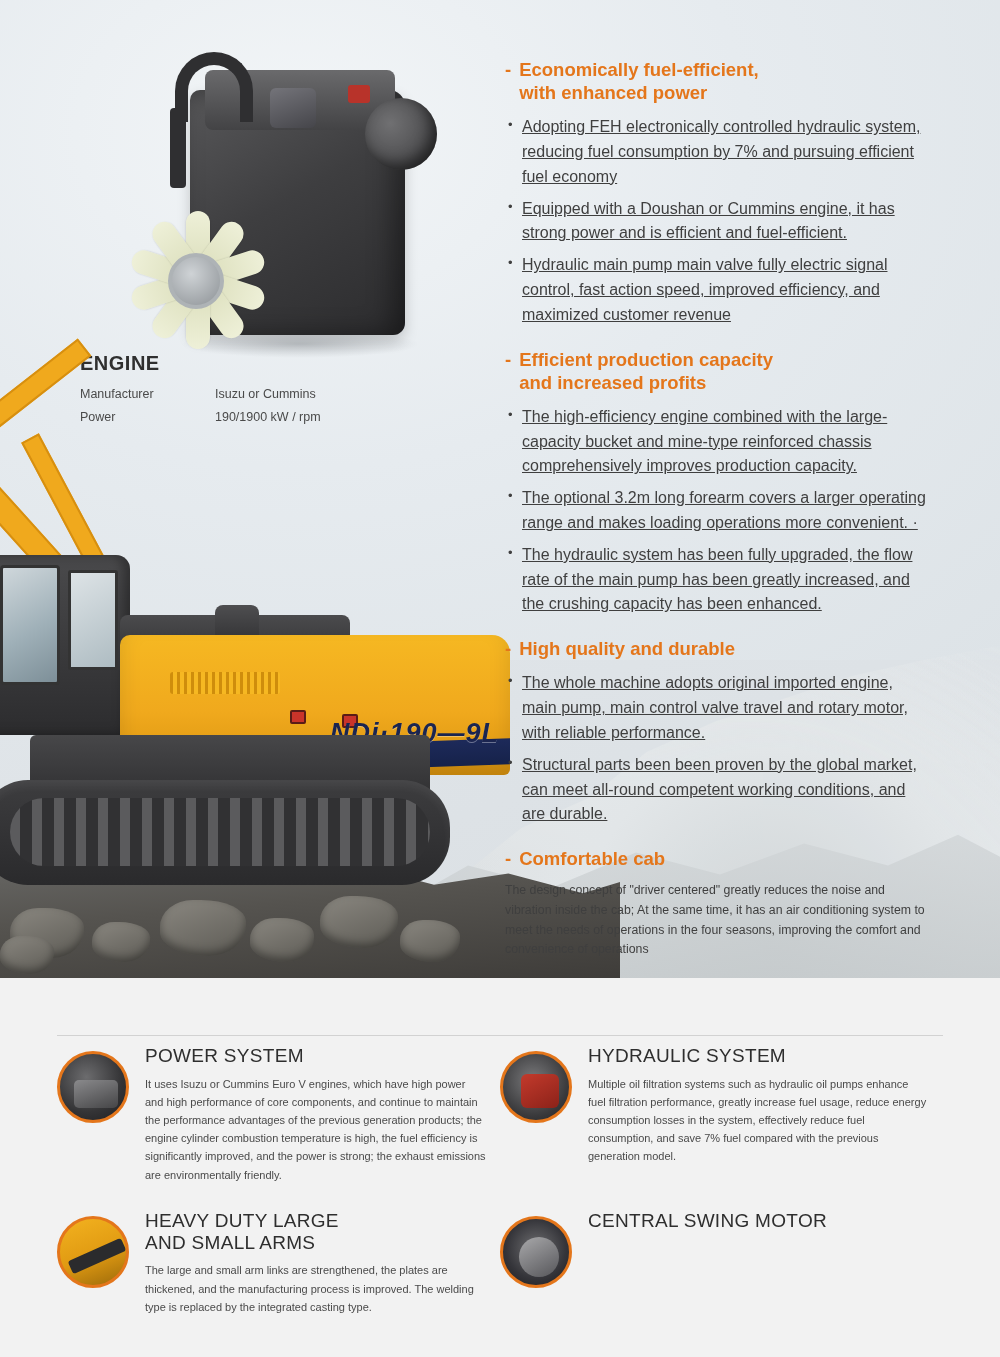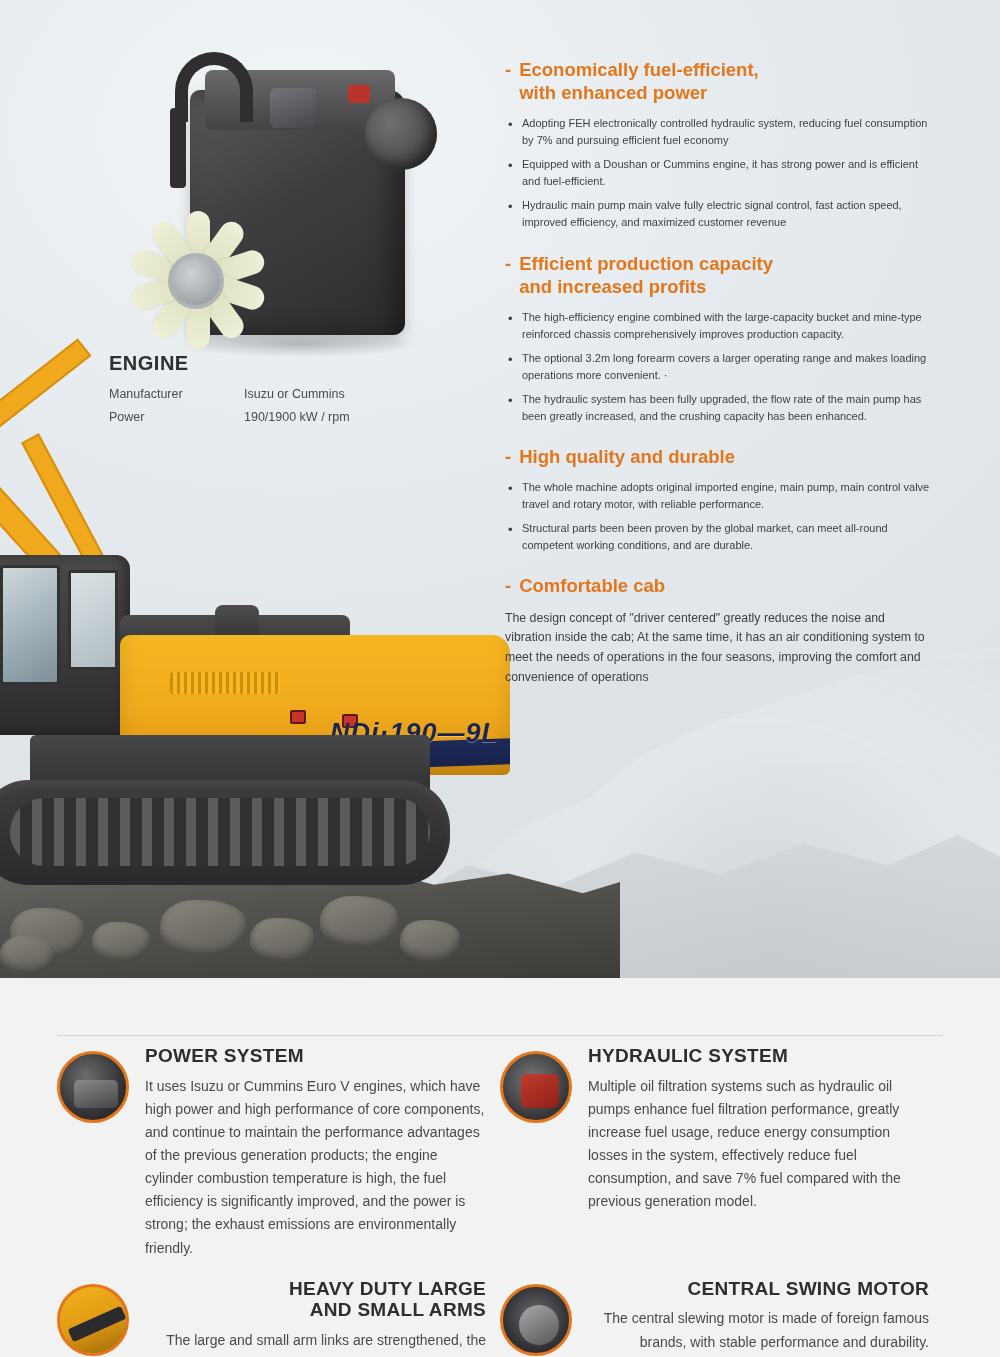--- a/index.html
+++ b/index.html
@@ -189,42 +189,43 @@
   .eng-redpart{
     position:absolute; left:278px; top:55px; width:22px; height:18px;
     background:#b8332a; border-radius:3px;
   }
   .eng-shadow{
     position:absolute; left:110px; top:300px; width:240px; height:28px;
     background:radial-gradient(ellipse at center, rgba(90,95,100,.30), rgba(0,0,0,0) 70%);
   }
 
   
-  .engine-spec { position:absolute; left:109px; top:352px; width:330px; }
+  .engine-spec { position:absolute; left:80px; top:352px; width:330px; }
   .engine-title{
     font-size:20px; font-weight:bold; color:#2f2f2f; letter-spacing:.5px;
     margin-bottom:12px;
   }
   .spec-row{ display:flex; font-size:12.5px; color:#4a4a4a; margin-bottom:9px; }
   .spec-key{ width:135px; }
   .spec-val{ flex:1; }
 
   
   .features{ position:absolute; left:505px; top:58px; width:425px; }
   .feat{ margin-bottom:20px; }
   .feat-head{
     display:flex; align-items:flex-start;
     color:#e4761b; font-size:18.5px; font-weight:bold; line-height:1.25;
     margin-bottom:11px;
   }
   .feat-dash{ color:#e4761b; margin-right:8px; font-weight:bold; }
   .feat-list{ margin:0; padding:0 0 0 17px; list-style:none; }
   .feat-list li{
-    position:relative; font-size:11px; line-height:1.55; color:#3f3f3f;
+    position:relative; font-size:16px; line-height:1.55; color:#3f3f3f;
     margin-bottom:7px;
+    text-decoration:underline;
   }
   .feat-list li:before{
     content:"•"; position:absolute; left:-14px; top:0; color:#3f3f3f; font-size:13px;
   }
   .feat-para{ font-size:12.3px; line-height:1.6; color:#3f3f3f; margin:0; }
 
   
   .bottom {
     position:absolute; left:0; top:978px; width:1000px; height:379px;
     background:#f2f2f2;
@@ -259,25 +260,25 @@
     content:""; position:absolute; left:8px; top:30px; width:58px; height:14px;
     background:#2b2b2d; transform:rotate(-24deg); border-radius:3px;
   }
   .thumb-d{ background:radial-gradient(circle at 50% 45%, #6f6f71 0%, #35353a 60%, #1b1b1d 100%); }
   .thumb-d:after{
     content:""; position:absolute; left:16px; top:18px; width:40px; height:40px;
     background:linear-gradient(150deg,#a9a9ab,#56565a); border-radius:50%;
   }
   .card-body{ flex:1; }
   .card-title{
-    font-size:19px; font-weight:bold; color:#2e2e2e; letter-spacing:.3px;
+    font-size:19px; font-weight:normal; color:#2e2e2e; letter-spacing:.3px;
     line-height:1.15; margin-bottom:8px;
   }
-  .card-text{ font-size:14px; line-height:1.65; color:#4a4a4a; margin:0; }
-  .row2{ margin-top:18px;text-align:right; }
+  .card-text{ font-size:11px; line-height:1.65; color:#4a4a4a; margin:0; }
+  .row2{ margin-top:26px; }
 </style>
 </head>
 <body>
 
 <div class="hero">
   <div class="hero-sky"></div>
   <div class="rubble"></div>
   <div class="rubble2"></div>
   <div class="ground"></div>
   <div class="ground-rocks">
@@ -434,18 +435,17 @@
           <span>AND SMALL ARMS</span>
         </div>
         <p class="card-text">The large and small arm links are strengthened, the plates are thickened, and the manufacturing process is improved. The welding type is replaced by the integrated casting type.</p>
       </div>
     </div>
 
     <div class="card">
       <div class="card-thumb thumb-d"></div>
       <div class="card-body">
         <div class="card-title">CENTRAL SWING MOTOR</div>
-        <p class="card-text">The central slewing motor is made of foreign famous brands, with stable performance and durability.</p>
       </div>
     </div>
 
   </div>
 </div>
 
 </body></html>

